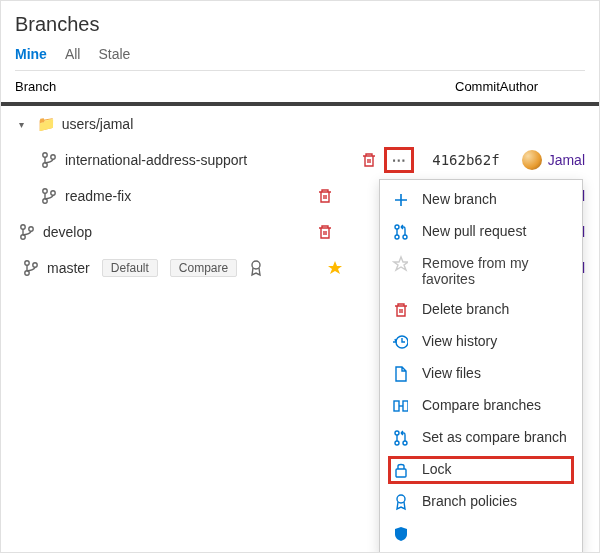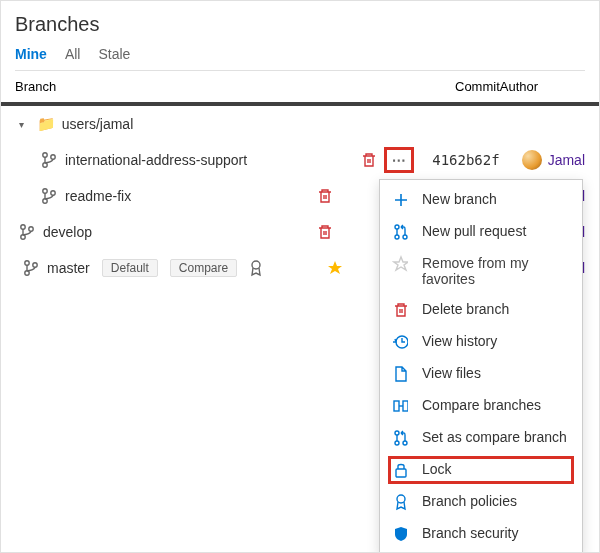--- a/index.html
+++ b/index.html
@@ -409,15 +409,14 @@
         </svg>
       </span>
     <span>Branch policies</span>
   </div>
   <div class="menu-item">
     <span class="menu-icon">
         <svg width="16" height="18">
           <use href="#svg-shield"></use>
         </svg>
       </span>
-    <span>Branch security</span>
   </div>
 </div>
 
 </body></html>

